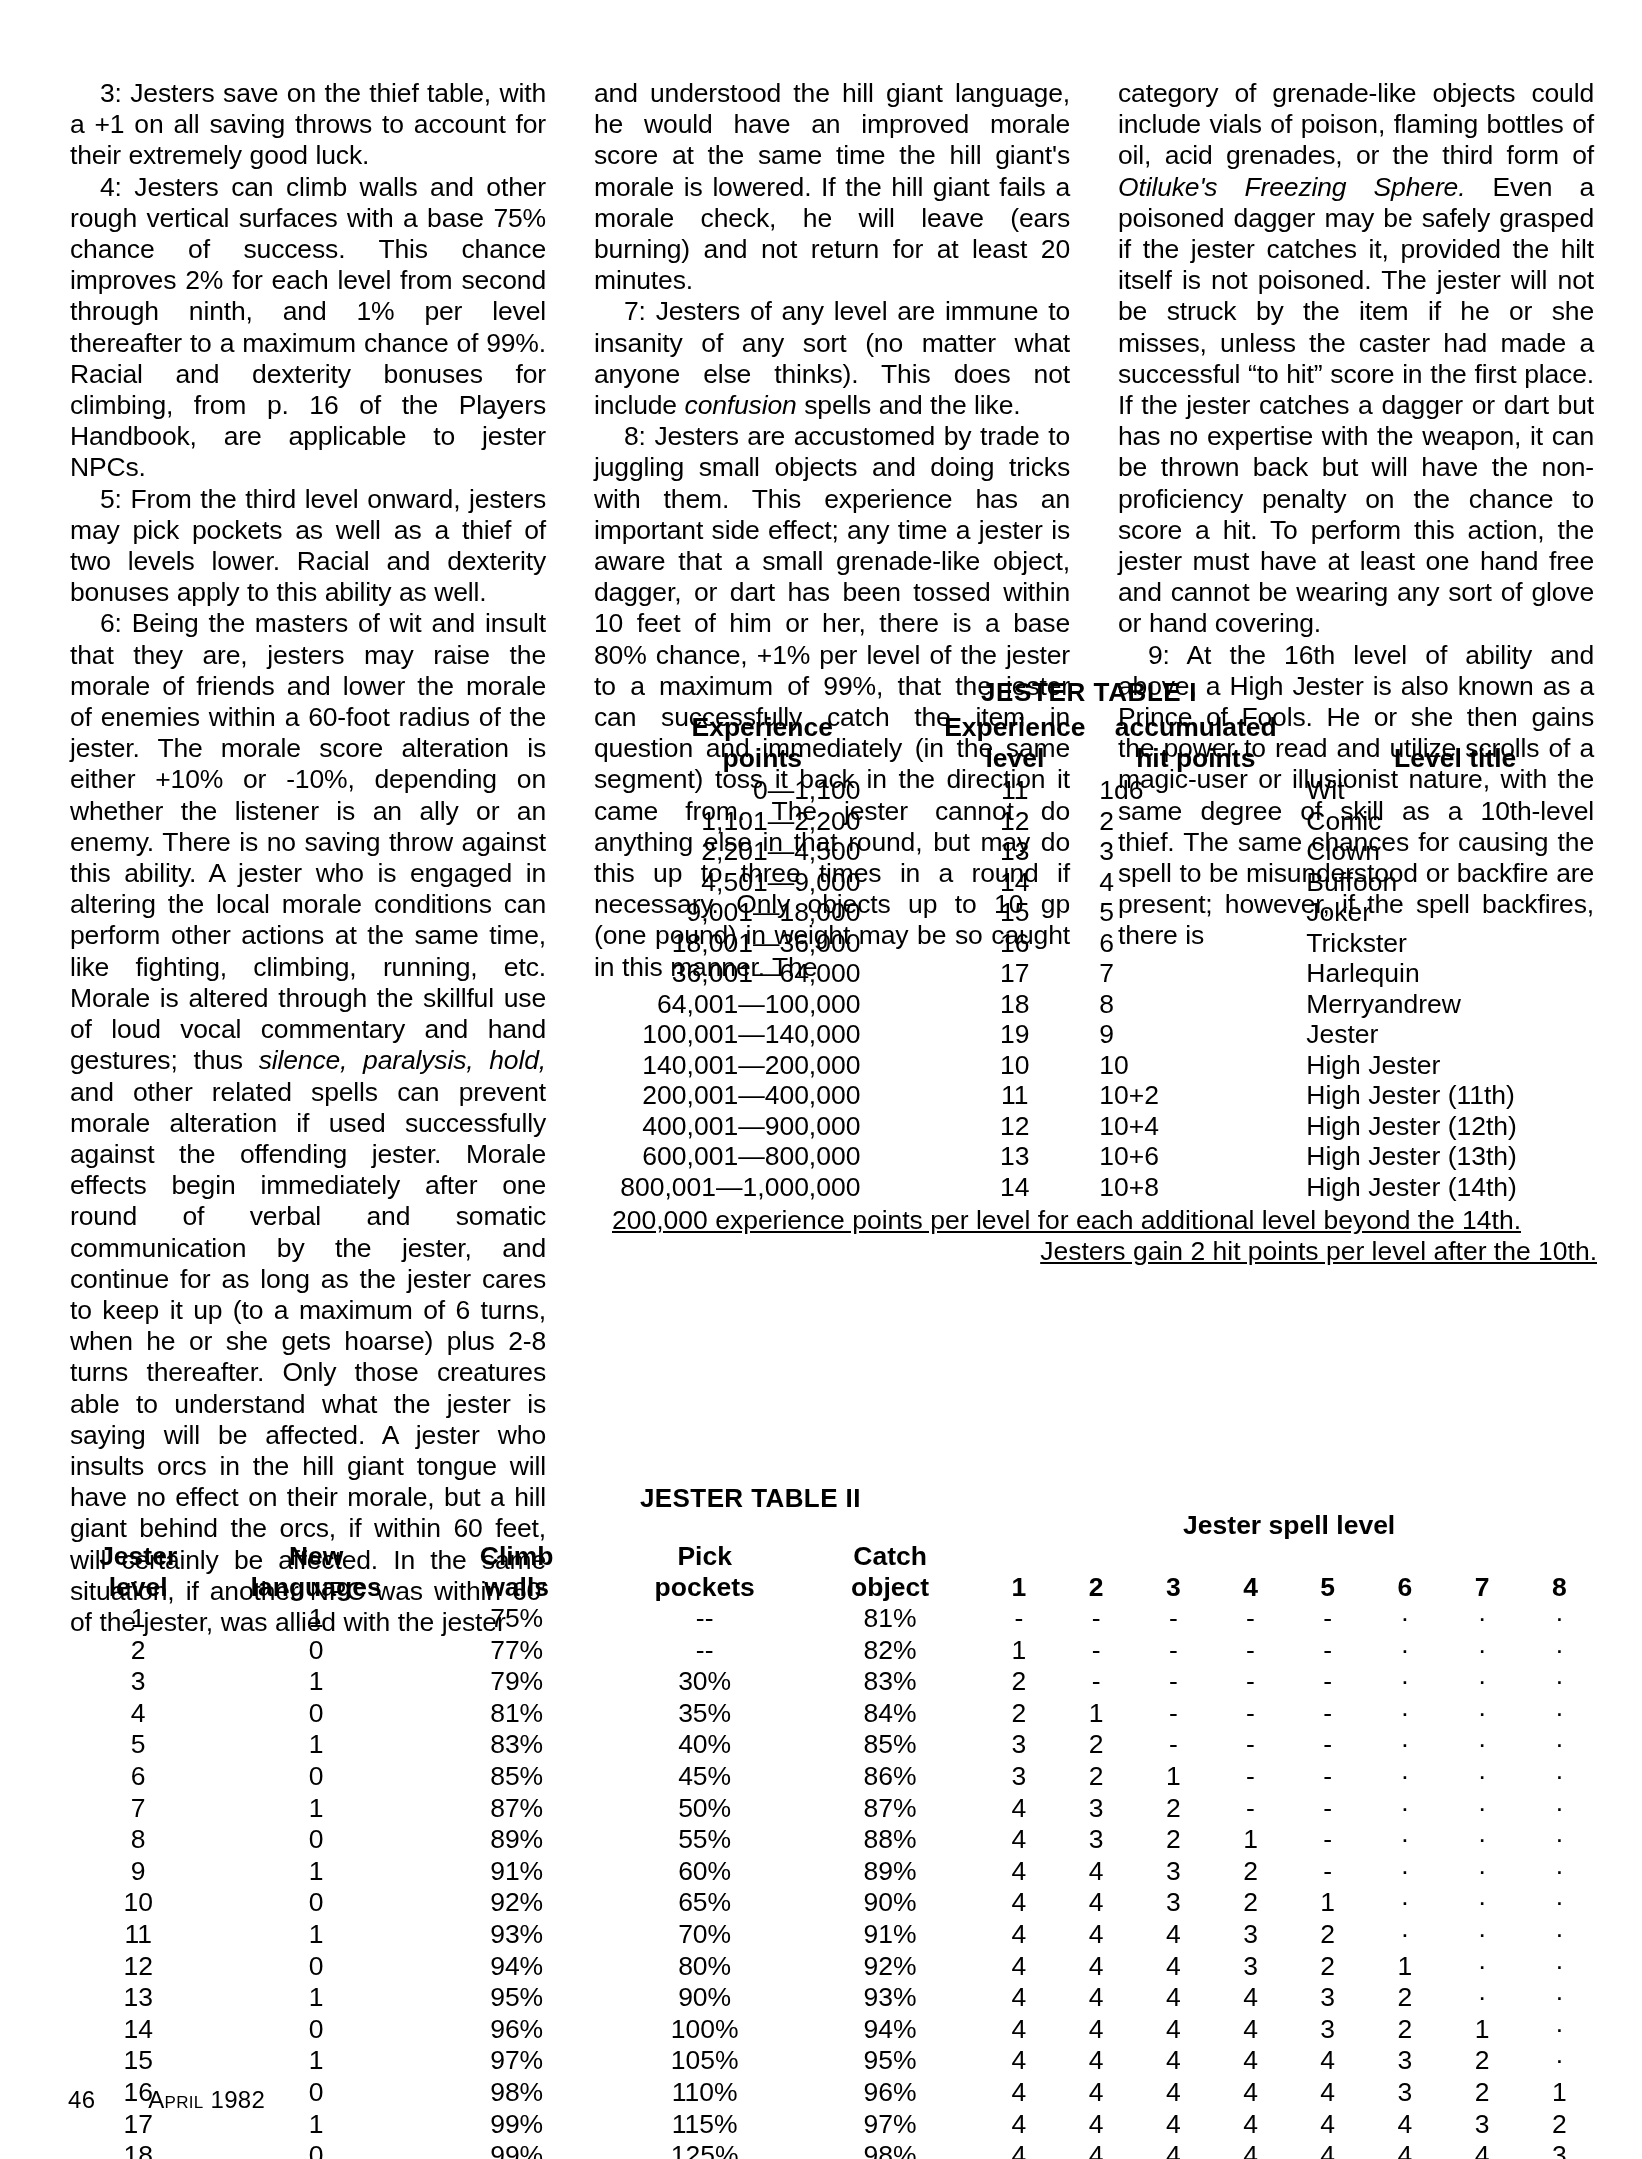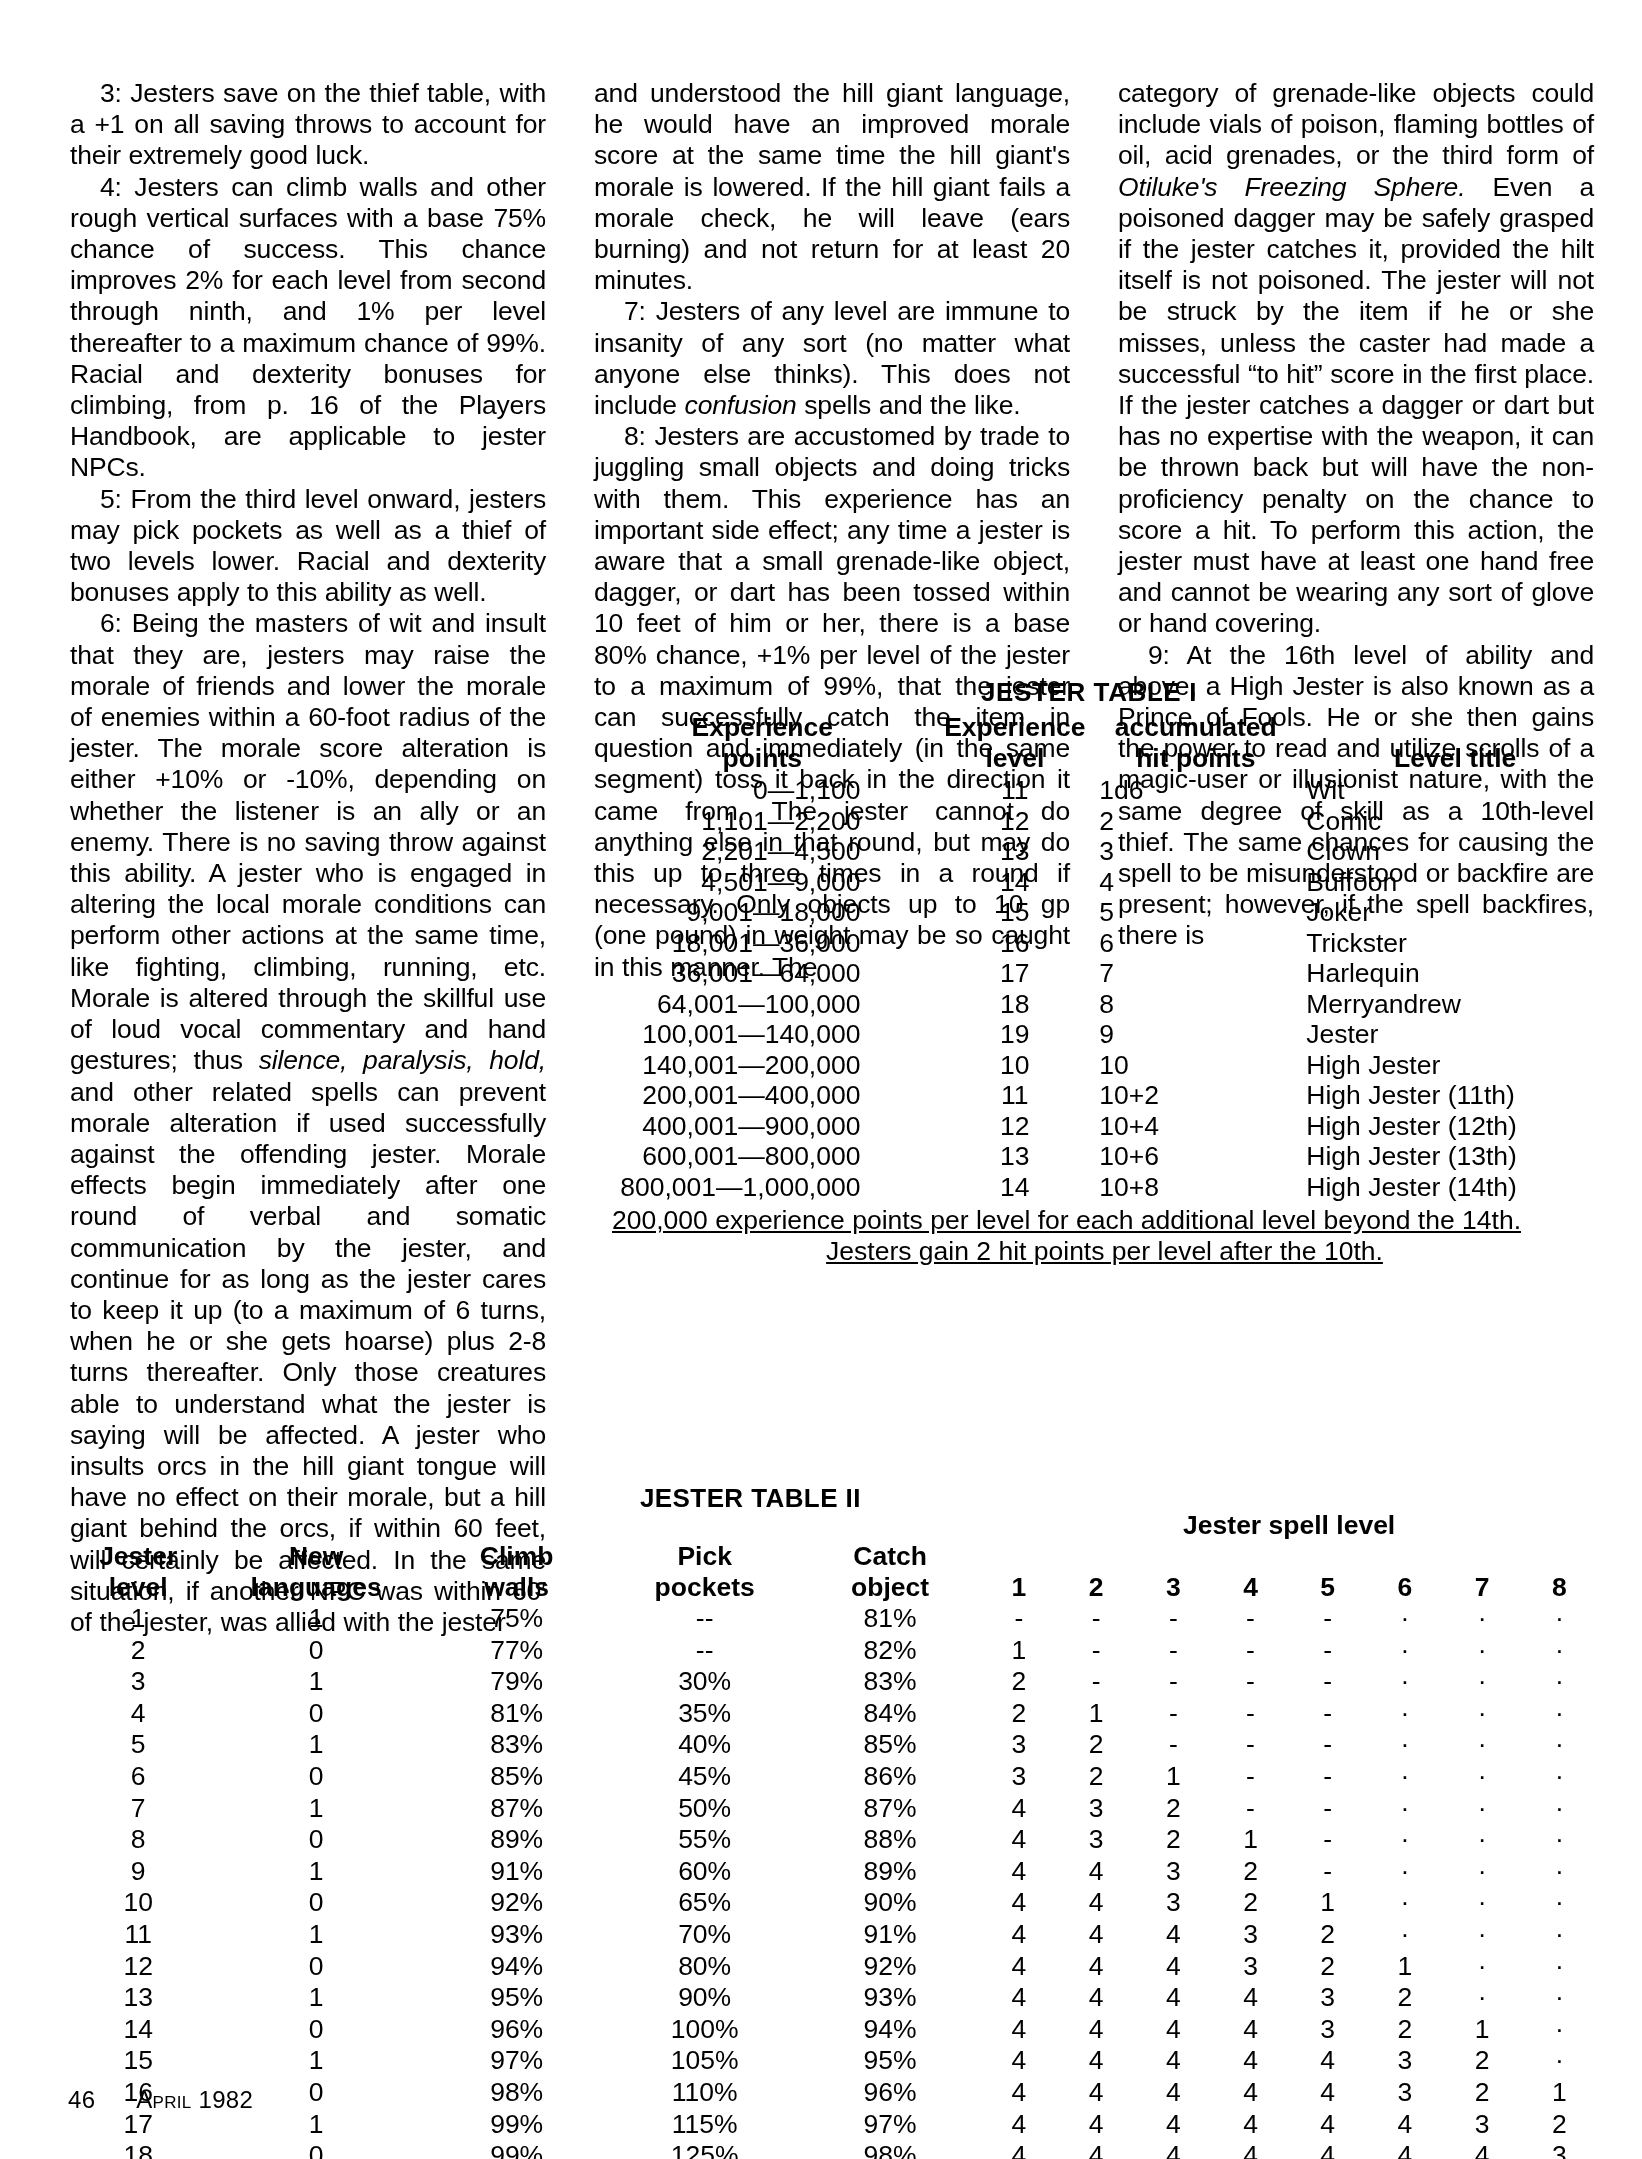--- a/index.html
+++ b/index.html
@@ -92,21 +92,21 @@
 
   .t1-note {
     font-size: 26.5px;
     line-height: 31px;
     margin-top: 3px;
     margin-left: 18px;
     width: 985px;
     text-align: justify;
     text-decoration: underline;
   }
-  .t1-note div:last-child { text-align: center; }
+  .t1-note div:last-child { text-align: right; }
 
   
   .table2-title {
     position: absolute;
     left: 632px;
     top: 1483px;
     font-weight: bold;
     font-size: 26px;
     letter-spacing: 0.4px;
   }
@@ -149,21 +149,21 @@
   .t2 .dash { font-size: 26.5px; }
 
   
   .footer {
     position: absolute;
     left: 60px;
     top: 2086px;
     font-size: 24px;
     letter-spacing: 0.3px;
   }
-  .footer .pg { margin-right: 34px; }
+  .footer .pg { margin-right: 46px; }
   .footer .issue {
     font-variant: small-caps;
   }
 </style>
 </head>
 <body>
 
 <div class="page">
 
   <div class="cols">

